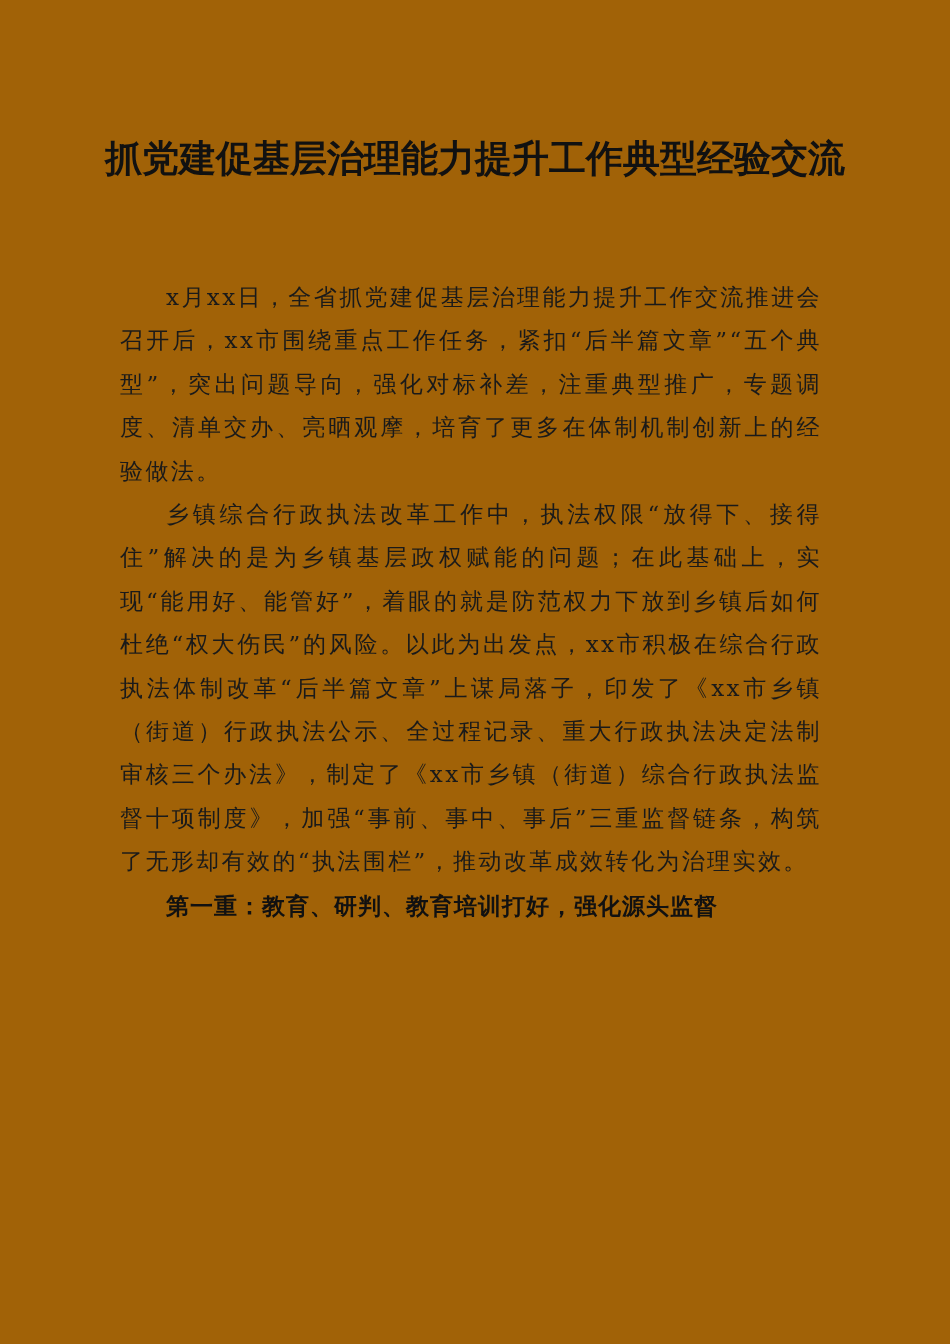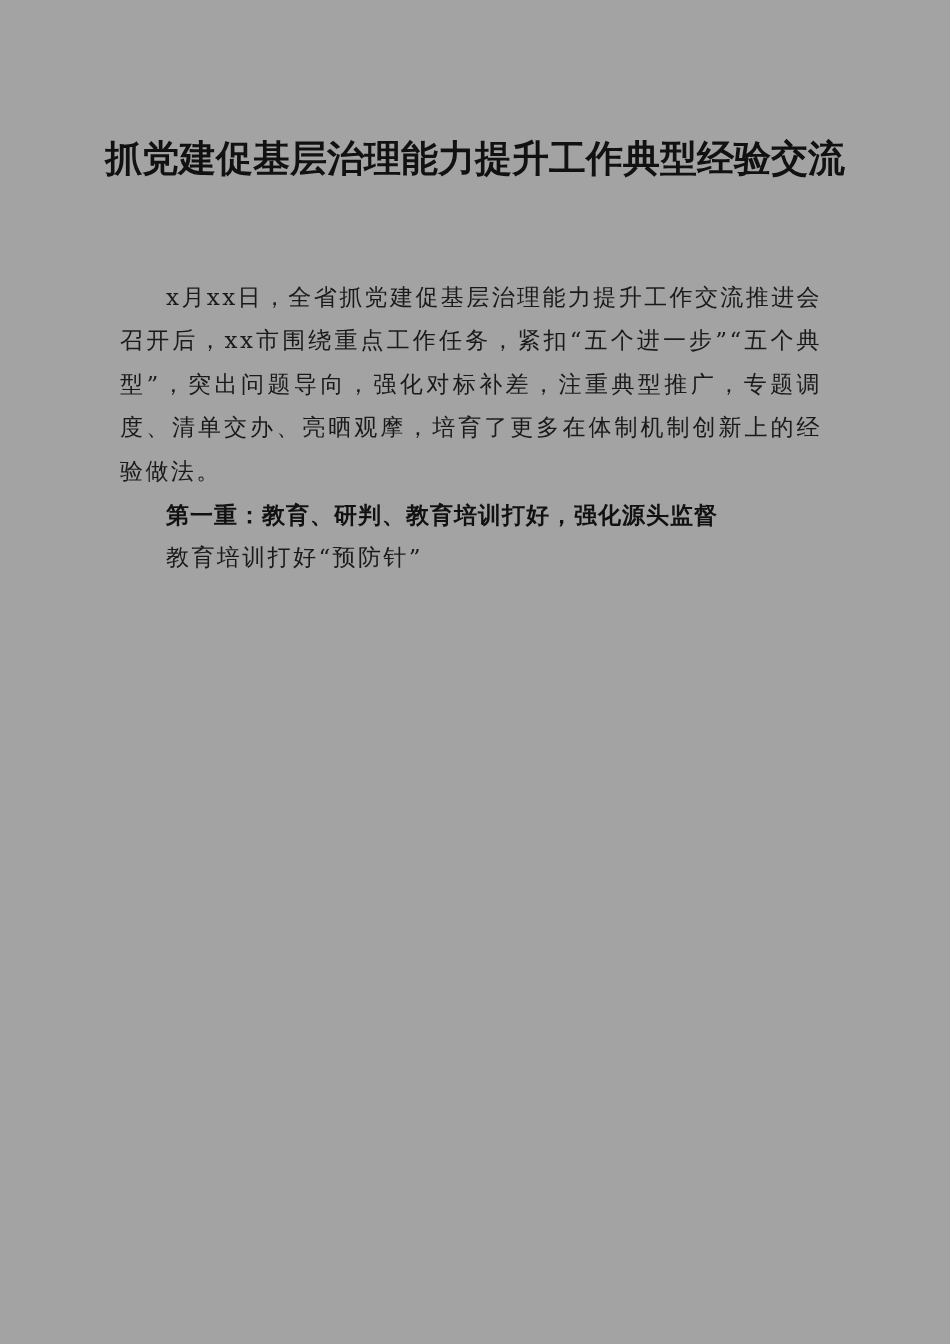--- a/index.html
+++ b/index.html
@@ -1,18 +1,18 @@
 <!DOCTYPE html>
 <html><head>
 <meta charset="utf-8">
 <style>
   html, body { margin: 0; padding: 0; background: #ffffff; }
   body { width: 950px; height: 1344px; position: relative; overflow: hidden; }
   .page {
-    position: absolute; left: 0; top: 0; width: 950px; height: 1344px; background: #a3a3a3;
+    position: absolute; left: 0; top: 0; width: 950px; height: 1344px; background: #a16207;
   }
   .title {
     position: absolute; left: 100px; top: 133px; width: 750px;
     text-align: center;
     font-family: "DejaVu Serif", "Liberation Serif", serif;
     font-weight: bold; font-size: 37px; line-height: 50px; color: #111;
     letter-spacing: 0px;
   }
   .body {
     position: absolute; left: 120px; top: 276px; width: 702px;
@@ -29,17 +29,17 @@
 </style>
 </head>
 <body>
 
 <div class="page">
   <div class="title">
     <div>抓党建促基层治理能力提升工作典型经验交流</div>
   </div>
 
   <div class="body">
-    <p class="para">x月xx日，全省抓党建促基层治理能力提升工作交流推进会召开后，xx市围绕重点工作任务，紧扣“五个进一步”“五个典型”，突出问题导向，强化对标补差，注重典型推广，专题调度、清单交办、亮晒观摩，培育了更多在体制机制创新上的经验做法。</p>
+    <p class="para">x月xx日，全省抓党建促基层治理能力提升工作交流推进会召开后，xx市围绕重点工作任务，紧扣“后半篇文章”“五个典型”，突出问题导向，强化对标补差，注重典型推广，专题调度、清单交办、亮晒观摩，培育了更多在体制机制创新上的经验做法。</p>
+    <p class="para">乡镇综合行政执法改革工作中，执法权限“放得下、接得住”解决的是为乡镇基层政权赋能的问题；在此基础上，实现“能用好、能管好”，着眼的就是防范权力下放到乡镇后如何杜绝“权大伤民”的风险。以此为出发点，xx市积极在综合行政执法体制改革“后半篇文章”上谋局落子，印发了《xx市乡镇（街道）行政执法公示、全过程记录、重大行政执法决定法制审核三个办法》，制定了《xx市乡镇（街道）综合行政执法监督十项制度》，加强“事前、事中、事后”三重监督链条，构筑了无形却有效的“执法围栏”，推动改革成效转化为治理实效。</p>
     <p class="para heading">第一重：教育、研判、教育培训打好，强化源头监督</p>
-    <p class="para">教育培训打好“预防针”</p>
   </div>
 </div>
 
 </body></html>

